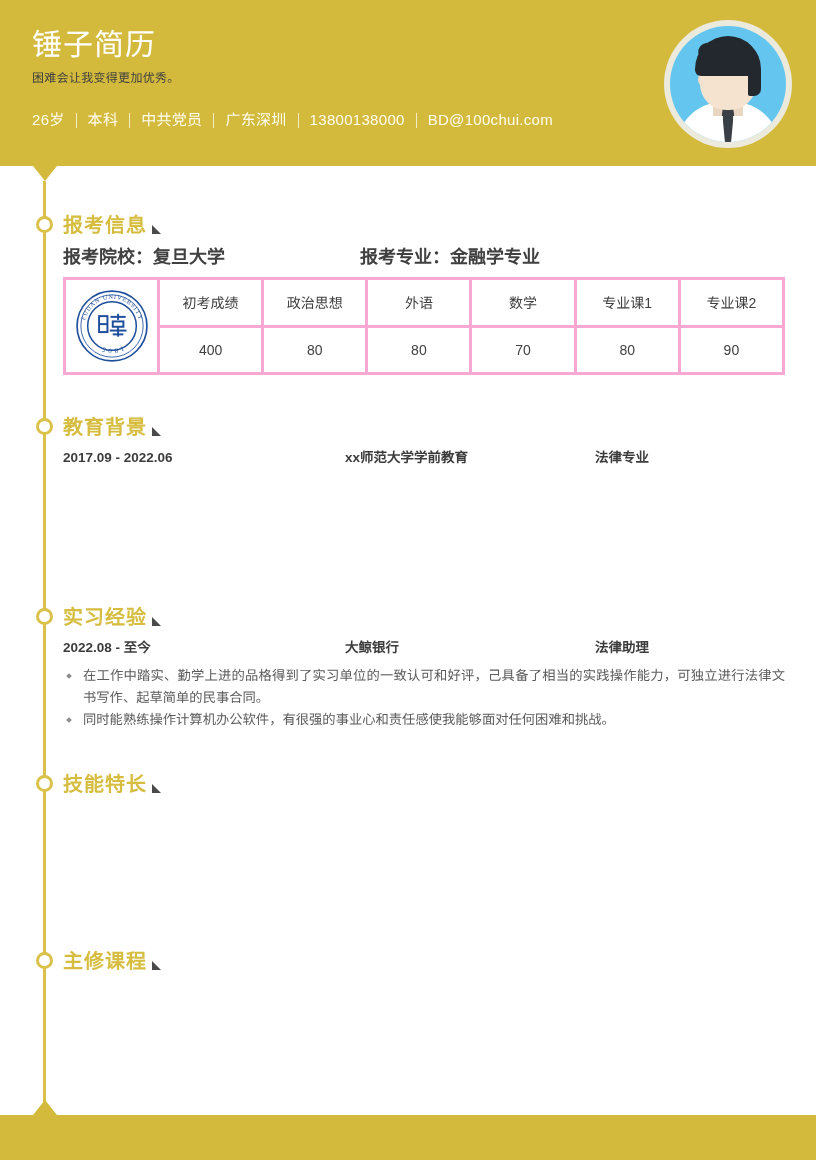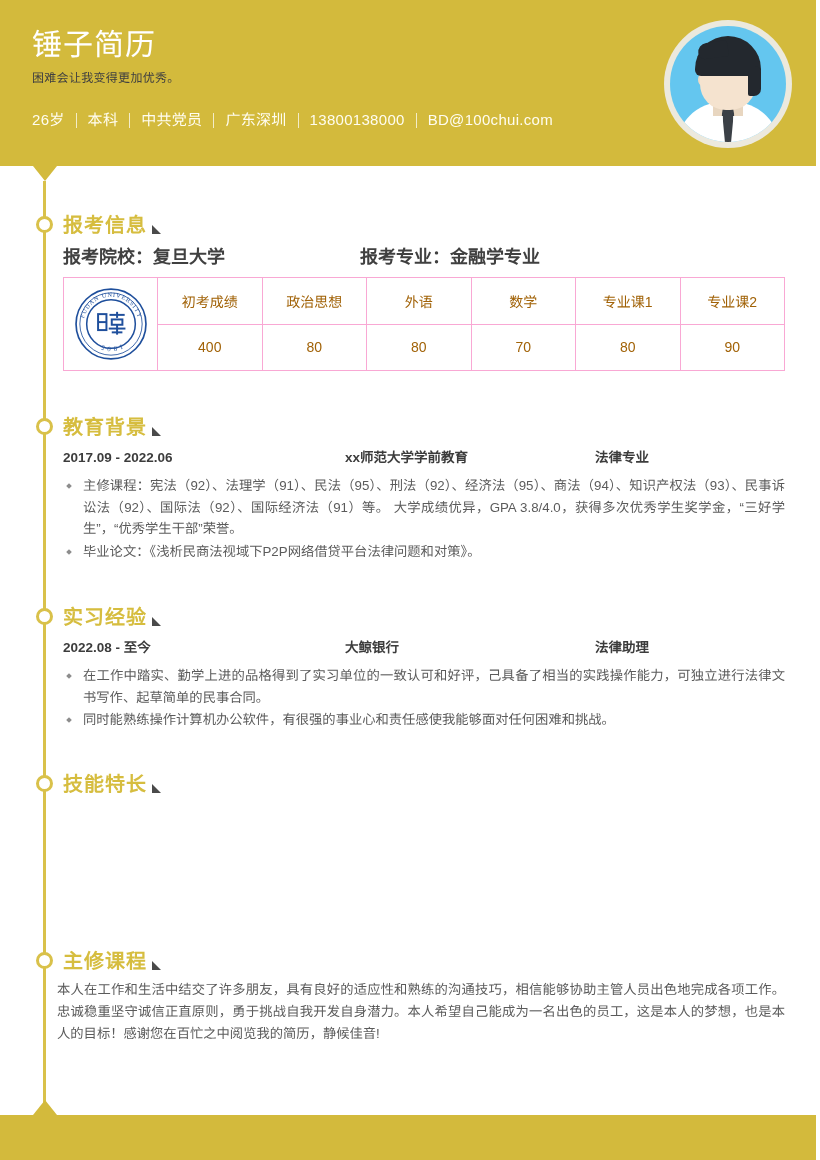--- a/index.html
+++ b/index.html
@@ -281,26 +281,26 @@
 
   
   table.score-table {
     margin-top: 10px;
     width: 722px;
     border-collapse: collapse;
     table-layout: fixed;
   }
   table.score-table th,
   table.score-table td {
-    border: 1px solid #f9a8d4;
+    border: 3px solid #f9a8d4;
     text-align: center;
     vertical-align: middle;
     font-size: 14px;
     font-weight: 400;
-    color: #a16207;
+    color: #404040;
     height: 46px;
   }
   table.score-table th { font-weight: 400; }
   .logo-cell {
     width: 94px;
     padding: 0;
   }
   .logo-box {
     display: flex;
     align-items: center;
@@ -452,24 +452,20 @@
   <div class="section" style="top:413px;">
     <div class="sec-title-row">
       <div class="sec-title">教育背景</div>
       <div class="sec-flag"></div>
     </div>
     <div class="subrow">
       <div class="c1">2017.09 - 2022.06</div>
       <div class="c2">xx师范大学学前教育</div>
       <div class="c3">法律专业</div>
     </div>
-    <ul class="bullets">
-      <li>主修课程：宪法（92）、法理学（91）、民法（95）、刑法（92）、经济法（95）、商法（94）、知识产权法（93）、民事诉讼法（92）、国际法（92）、国际经济法（91）等。 大学成绩优异，GPA 3.8/4.0，获得多次优秀学生奖学金，“三好学生”，“优秀学生干部”荣誉。</li>
-      <li>毕业论文：《浅析民商法视域下P2P网络借贷平台法律问题和对策》。</li>
-    </ul>
   </div>
 
   <div class="section" style="top:603px;">
     <div class="sec-title-row">
       <div class="sec-title">实习经验</div>
       <div class="sec-flag"></div>
     </div>
     <div class="subrow">
       <div class="c1">2022.08 - 至今</div>
       <div class="c2">大鲸银行</div>
@@ -486,19 +482,18 @@
       <div class="sec-title">技能特长</div>
       <div class="sec-flag"></div>
     </div>
   </div>
 
   <div class="section" style="top:947px; left:63px; width:722px;">
     <div class="sec-title-row">
       <div class="sec-title">主修课程</div>
       <div class="sec-flag"></div>
     </div>
-    <div class="para" style="margin-left:-6px;">本人在工作和生活中结交了许多朋友，具有良好的适应性和熟练的沟通技巧，相信能够协助主管人员出色地完成各项工作。忠诚稳重坚守诚信正直原则，勇于挑战自我开发自身潜力。本人希望自己能成为一名出色的员工，这是本人的梦想，也是本人的目标！感谢您在百忙之中阅览我的简历，静候佳音!</div>
   </div>
 
   <div class="footer-notch"></div>
   <div class="footer-bar"></div>
 
 </div>
 
 </body></html>

